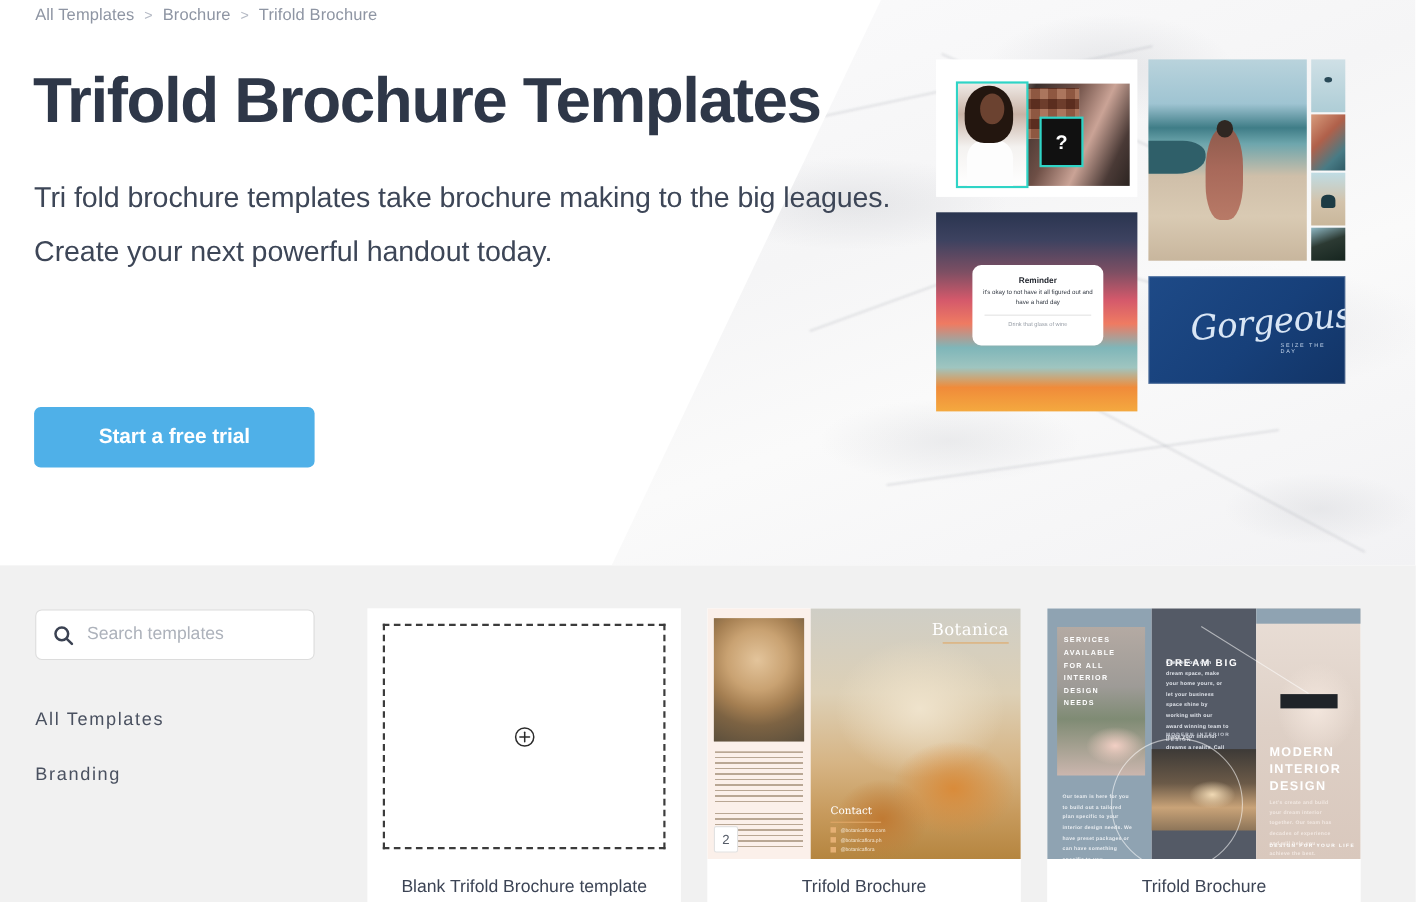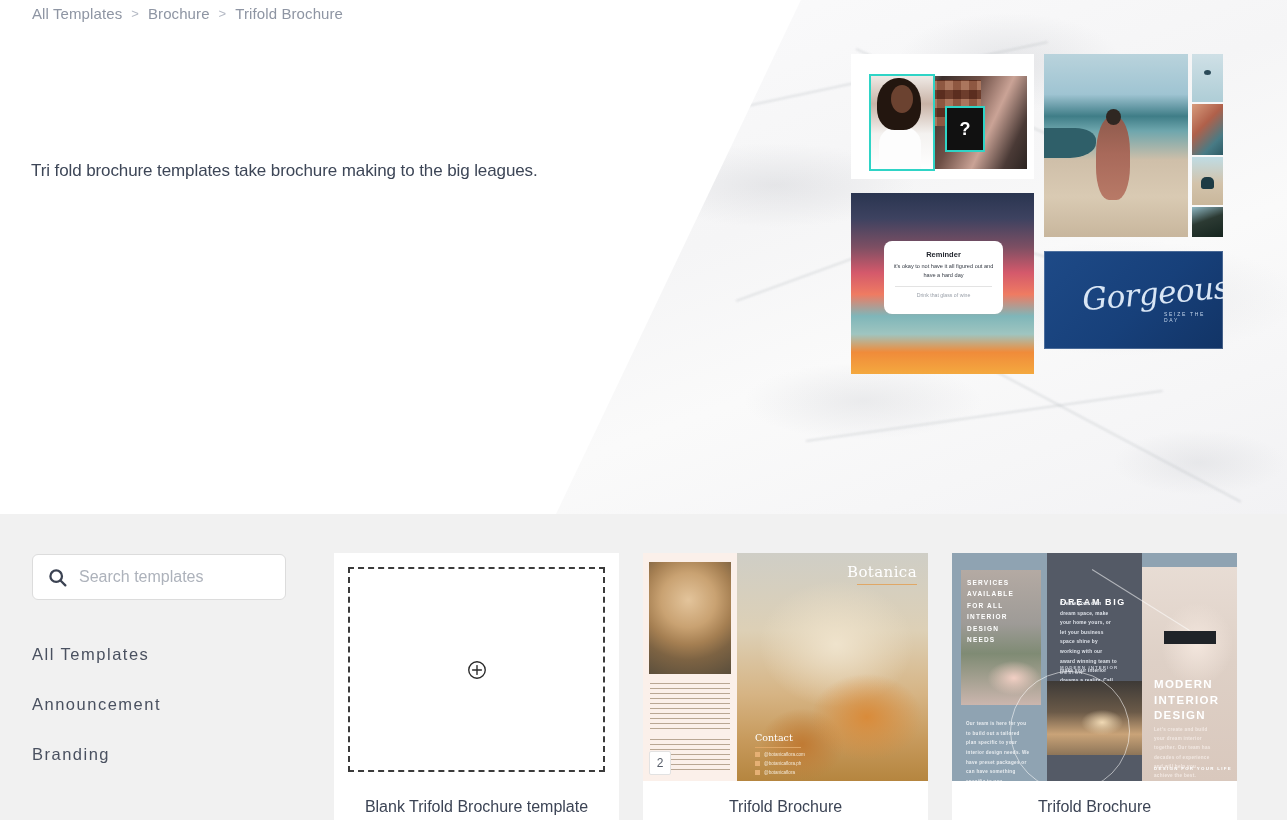--- a/index.html
+++ b/index.html
@@ -50,21 +50,21 @@
 
   .hero-title {
     position: absolute; top: 58px; left: 30px;
     font-size: 58px; font-weight: bold;
     color: #2e3748; letter-spacing: -1.3px;
     line-height: 1.18;
     z-index: 5;
   }
   .hero-sub {
     position: absolute; top: 155px; left: 31px;
-    font-size: 17px; color: #3d4657;
+    font-size: 26px; color: #3d4657;
     line-height: 1.88; font-weight: 400;
     letter-spacing: -.1px;
     z-index: 5;
   }
   .cta {
     position: absolute; top: 370px; left: 31px;
     width: 255px; height: 55px;
     background: #4fb0e8;
     border: none; border-radius: 6px;
     color: #ffffff; font-size: 19px; font-weight: bold;
@@ -424,25 +424,28 @@
   </div>
 
   <div class="breadcrumb">
     <a href="#">All Templates</a>
     <span class="sep">&gt;</span>
     <a href="#">Brochure</a>
     <span class="sep">&gt;</span>
     <a href="#">Trifold Brochure</a>
   </div>
 
+  <h1 class="hero-title">Trifold Brochure Templates</h1>
 
   <div class="hero-sub">
     <div>Tri fold brochure templates take brochure making to the big leagues.</div>
+    <div>Create your next powerful handout today.</div>
   </div>
 
+  <button class="cta">Start a free trial</button>
 
   <div class="collage">
 
     <div class="tile t-makeup">
       <div class="mk-photo"></div>
       <div class="mk-pal"></div>
       <div class="mk-person">
         <div class="mk-shirt" style="top:51px;left:8px;"></div>
       </div>
       <div class="mk-hair"></div>
@@ -485,21 +488,20 @@
         <svg width="21" height="21" viewBox="0 0 24 24" fill="none" stroke="#3b4252" stroke-width="2.6" stroke-linecap="round">
           <circle cx="10.5" cy="10.5" r="6.6"></circle>
           <line x1="15.4" y1="15.4" x2="21" y2="21"></line>
         </svg>
       </span>
       <input class="search-input" type="text" placeholder="Search templates" style="">
     </div>
 
     <div class="nav">
       <div class="nav-item">All Templates</div>
-      <div class="nav-item">Announcement</div>
       <div class="nav-item">Branding</div>
     </div>
   </div>
 
   <div class="grid">
 
     <div class="card">
       <div class="card-thumb">
         <div class="blank-inner">
           <span class="plus-icon">

